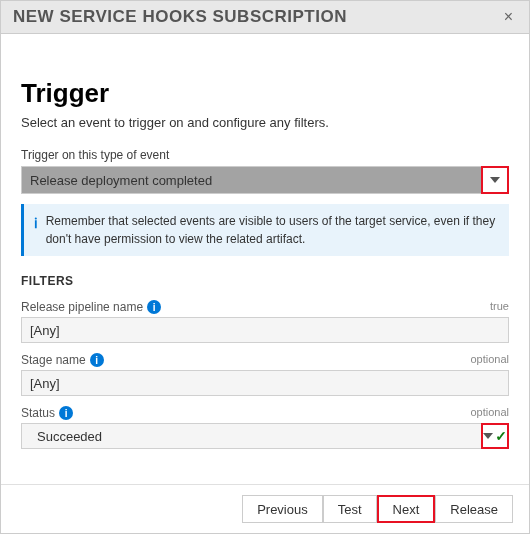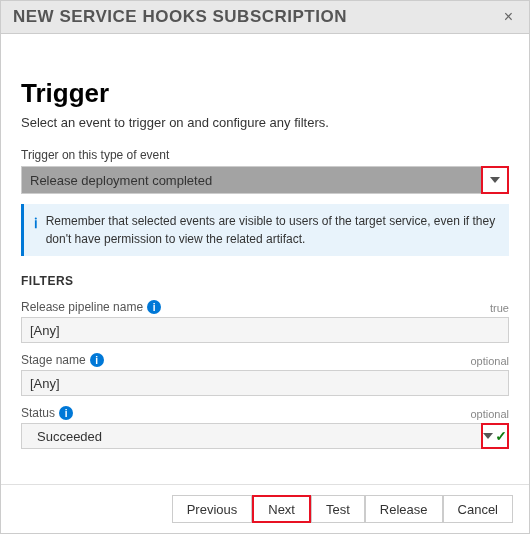--- a/index.html
+++ b/index.html
@@ -130,21 +130,21 @@
       letter-spacing: 0.5px;
       text-transform: uppercase;
       margin-bottom: 12px;
     }
     .filter-row {
       margin-bottom: 10px;
     }
     .filter-label-row {
       display: flex;
       justify-content: space-between;
-      align-items: flex-end;
+      align-items: flex-start;
       margin-bottom: 3px;
     }
     .filter-label {
       font-size: 12px;
       color: #555;
       display: flex;
       align-items: center;
       gap: 4px;
     }
     .info-circle {
@@ -299,18 +299,17 @@
         <div class="status-arrow">
           <div class="select-arrow-inner"></div>
           <span class="check-green">✓</span>
         </div>
       </div>
     </div>
   </div>
 
   <div class="dialog-footer">
     <button class="footer-btn">Previous</button>
+    <button class="footer-btn">Test</button>
     <button class="footer-btn footer-btn-next">Next</button>
-    <button class="footer-btn">Test</button>
     <button class="footer-btn">Release</button>
-    <button class="footer-btn">Cancel</button>
   </div>
 </div>
 
 </body></html>

